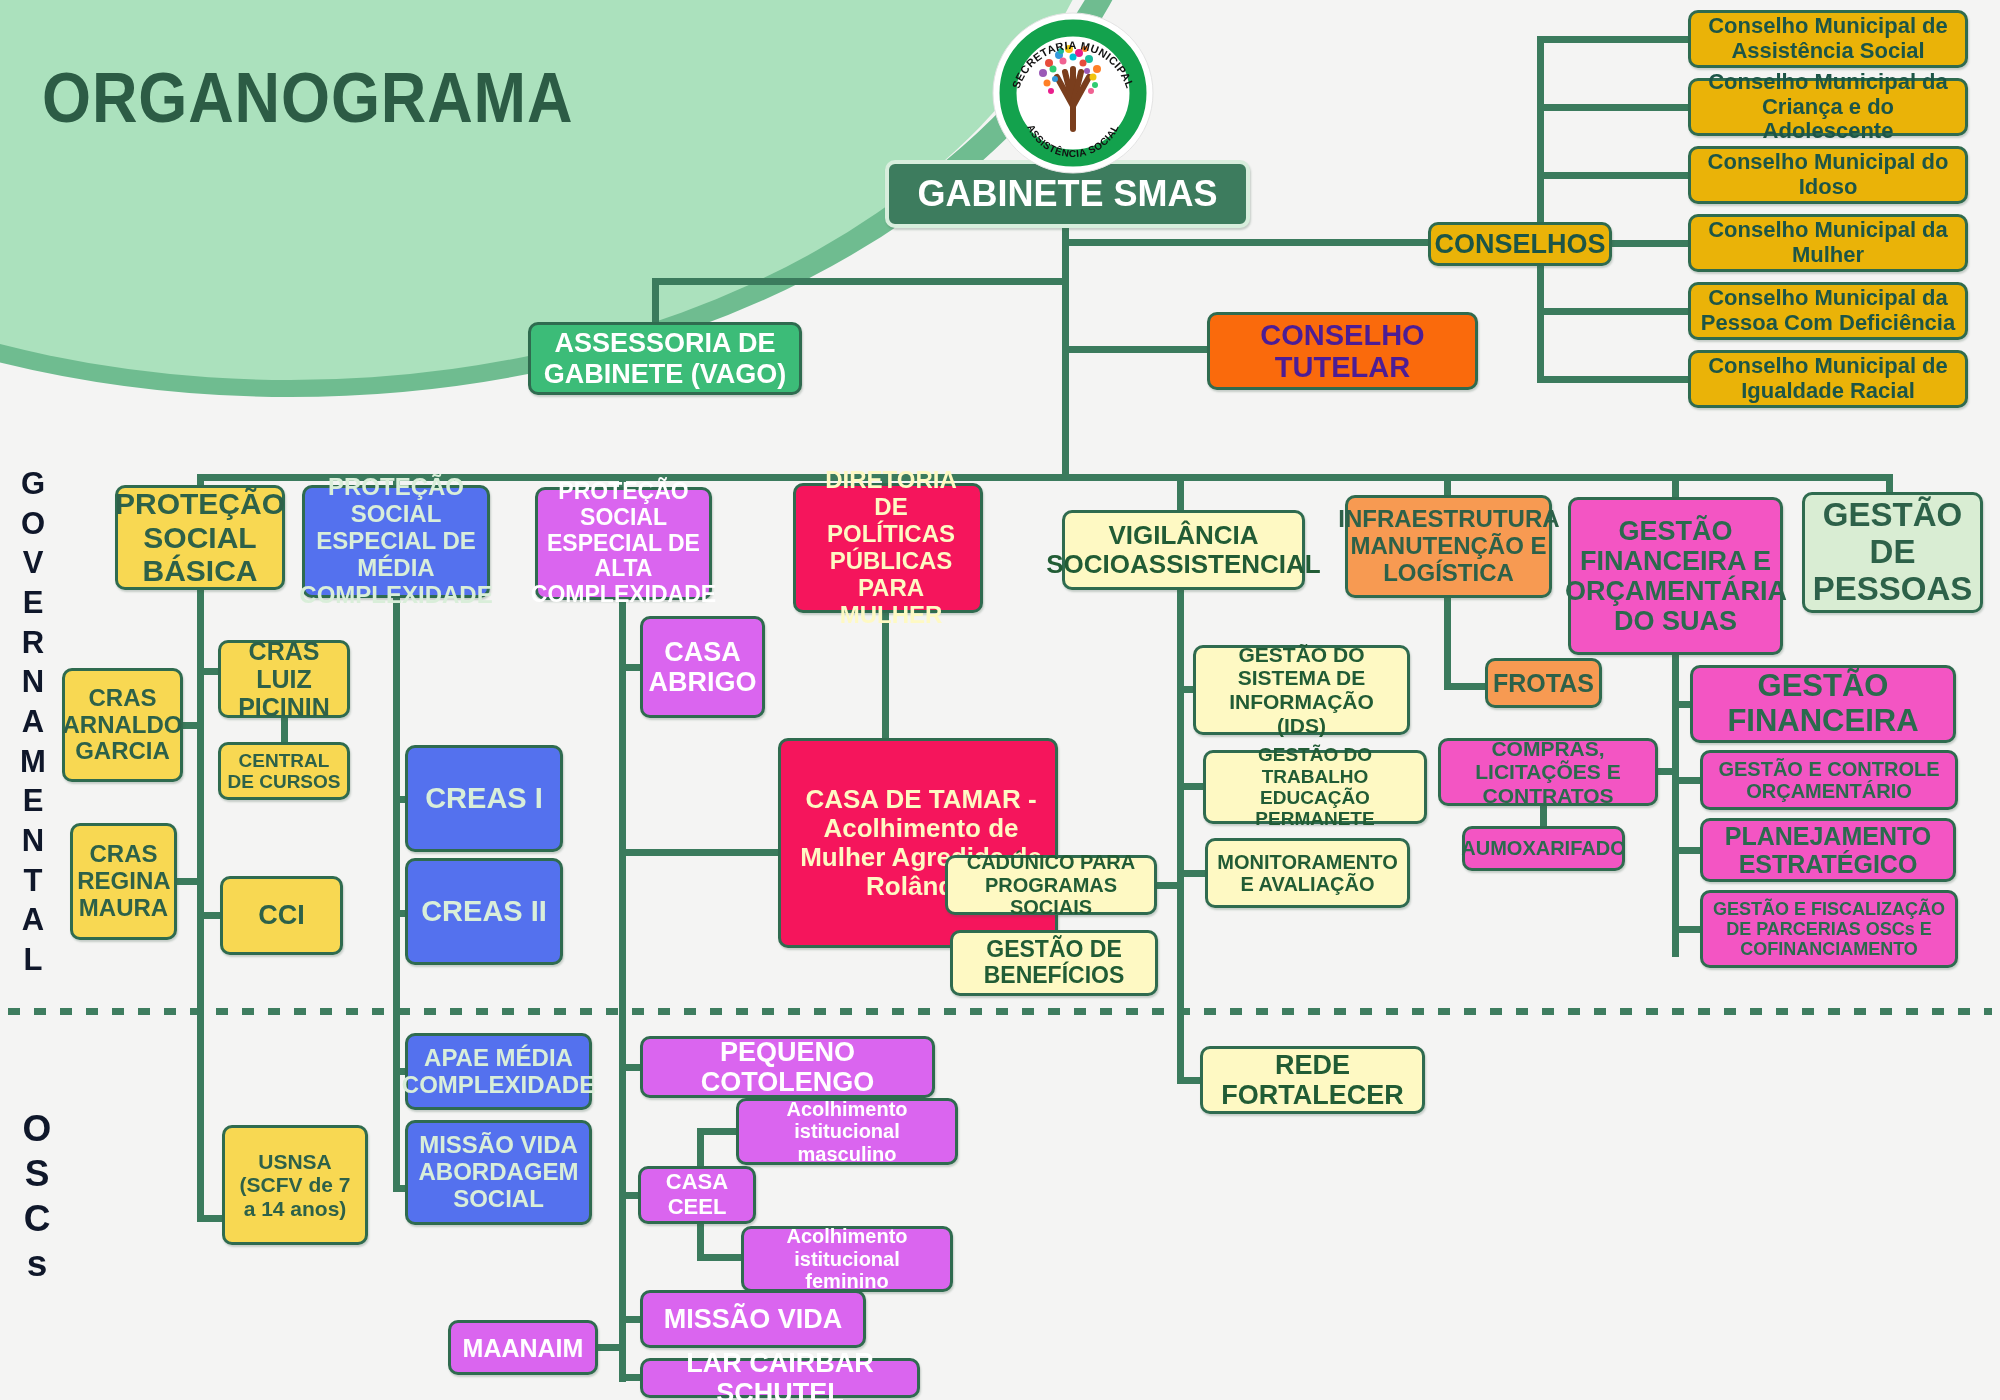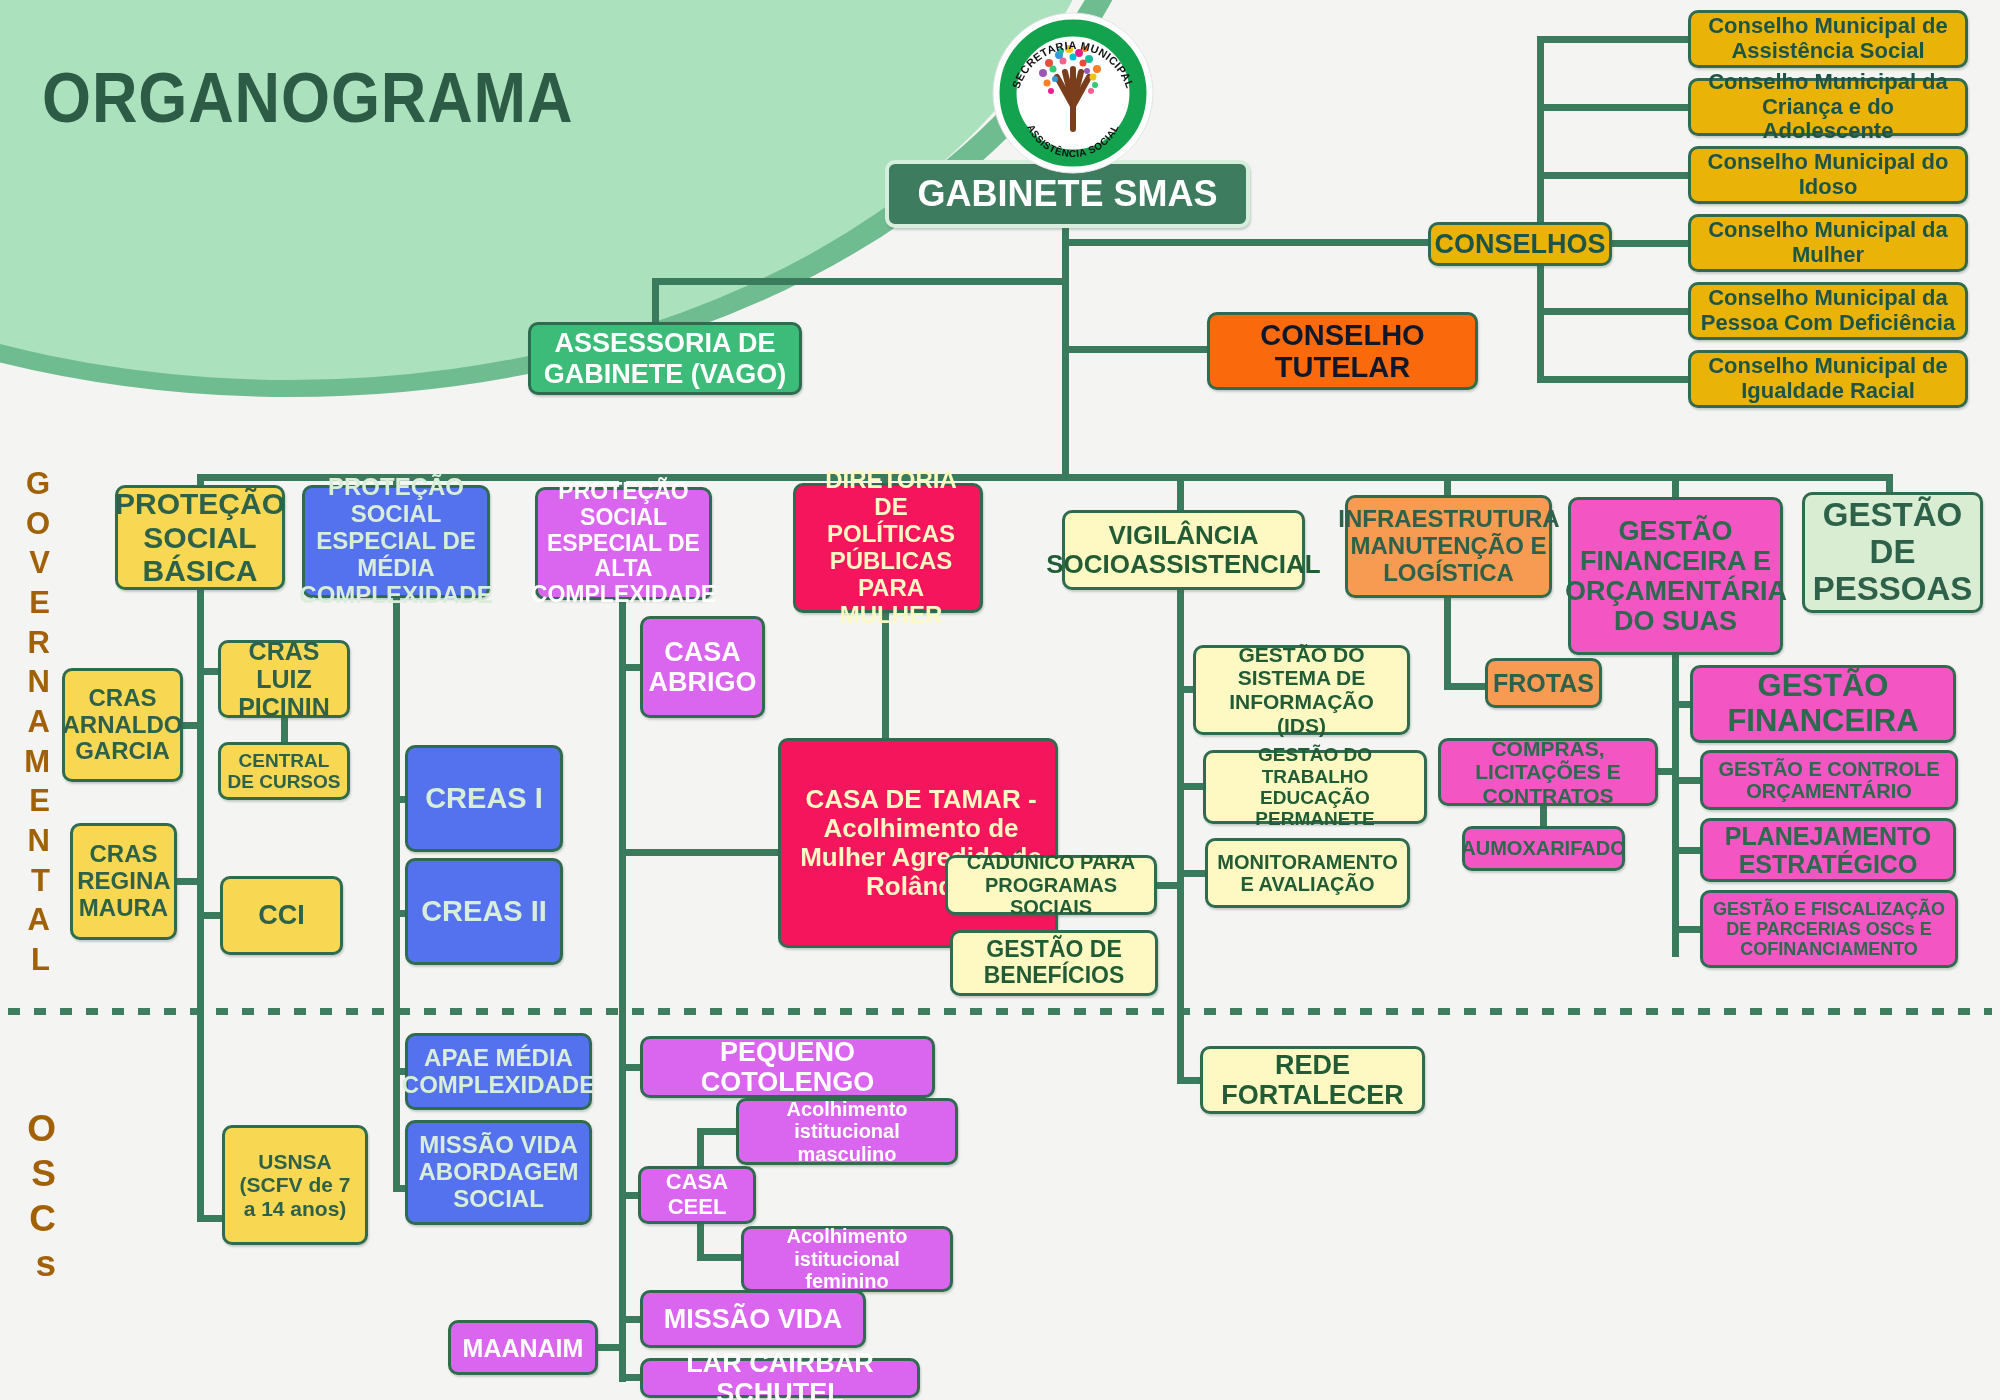--- a/index.html
+++ b/index.html
@@ -7,29 +7,29 @@
   .ln{position:absolute;background:#3b7b5d;}
   .box{position:absolute;display:flex;align-items:center;justify-content:center;text-align:center;
        border:3px solid #2f6b4f;border-radius:10px;font-weight:700;line-height:1.12;
        padding:2px 6px;box-sizing:border-box;box-shadow:1px 2px 2px rgba(60,90,70,.25);}
   .yellow{background:#f8d852;color:#2d6149;}
   .blue{background:#5471ee;color:#d9eed9;text-align:center;}
   .purple{background:#da65ef;color:#ffffff;}
   .pink{background:#f5155c;color:#fef9c3;padding-left:12px;}
   .green{background:#fef9c3;color:#215c35;}
   .orange{background:#f79a52;color:#2d6149;}
-  .deep-orange{background:#fa6a0c;color:#0f172a;}
+  .deep-orange{background:#fa6a0c;color:#4c1d95;}
   .magenta{background:#f355c3;color:#2b6a4d;}
   .teal{background:#eab308;color:#1c5547;}
   .pale-green{background:#d9edd3;color:#2d6149;}
   .gabinete{background:#3d7c5e;color:#ffffff;border-color:#d8eedd;border-width:4px;}
   .assessoria{background:#3cbc78;color:#ffffff;}
   #title{position:absolute;left:42px;top:58px;font-size:70px;font-weight:800;color:#2c5c45;
          letter-spacing:1px;transform:scaleX(.9);transform-origin:left top;}
-  .vlabel{position:absolute;word-break:break-all;text-align:right;font-weight:800;color:#a16207;}
+  .vlabel{position:absolute;word-break:break-all;text-align:center;font-weight:800;color:#0f172a;}
   #divider{position:absolute;left:8px;top:1008px;width:1984px;height:7px;
            background:repeating-linear-gradient(90deg,#3e7d5f 0 12px,transparent 12px 26px);}
   svg{display:block;}
 </style>
 </head>
 <body>
 
 <div id="stage">
 
   <svg width="2000" height="1400" viewBox="0 0 2000 1400" style="position:absolute;left:0;top:0">

